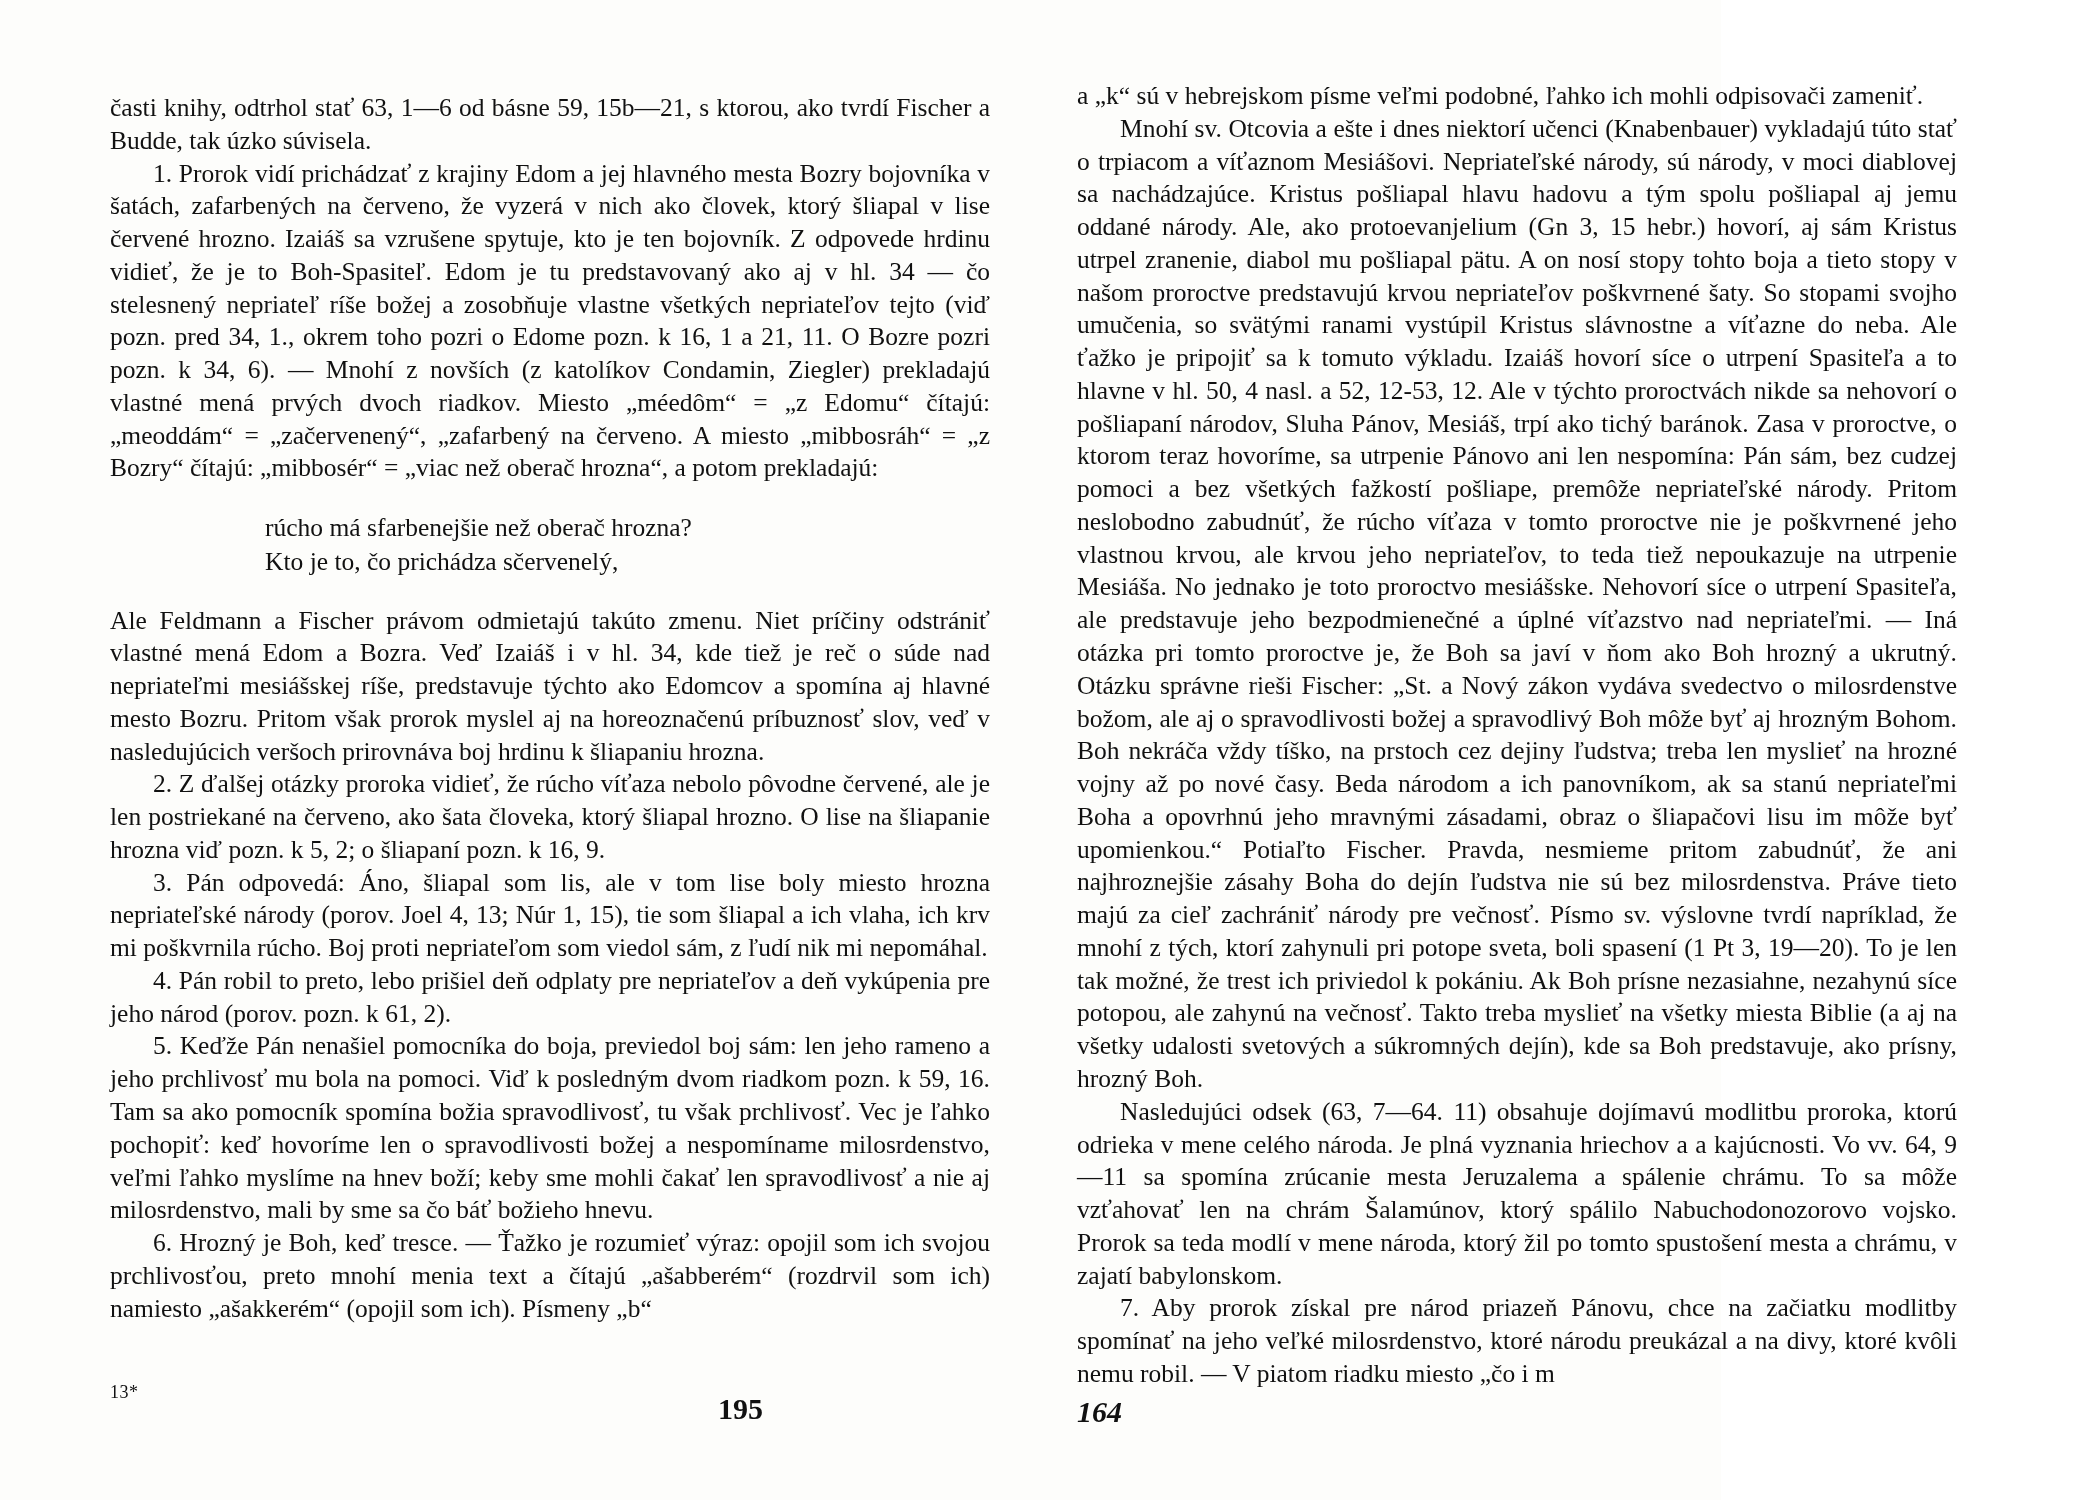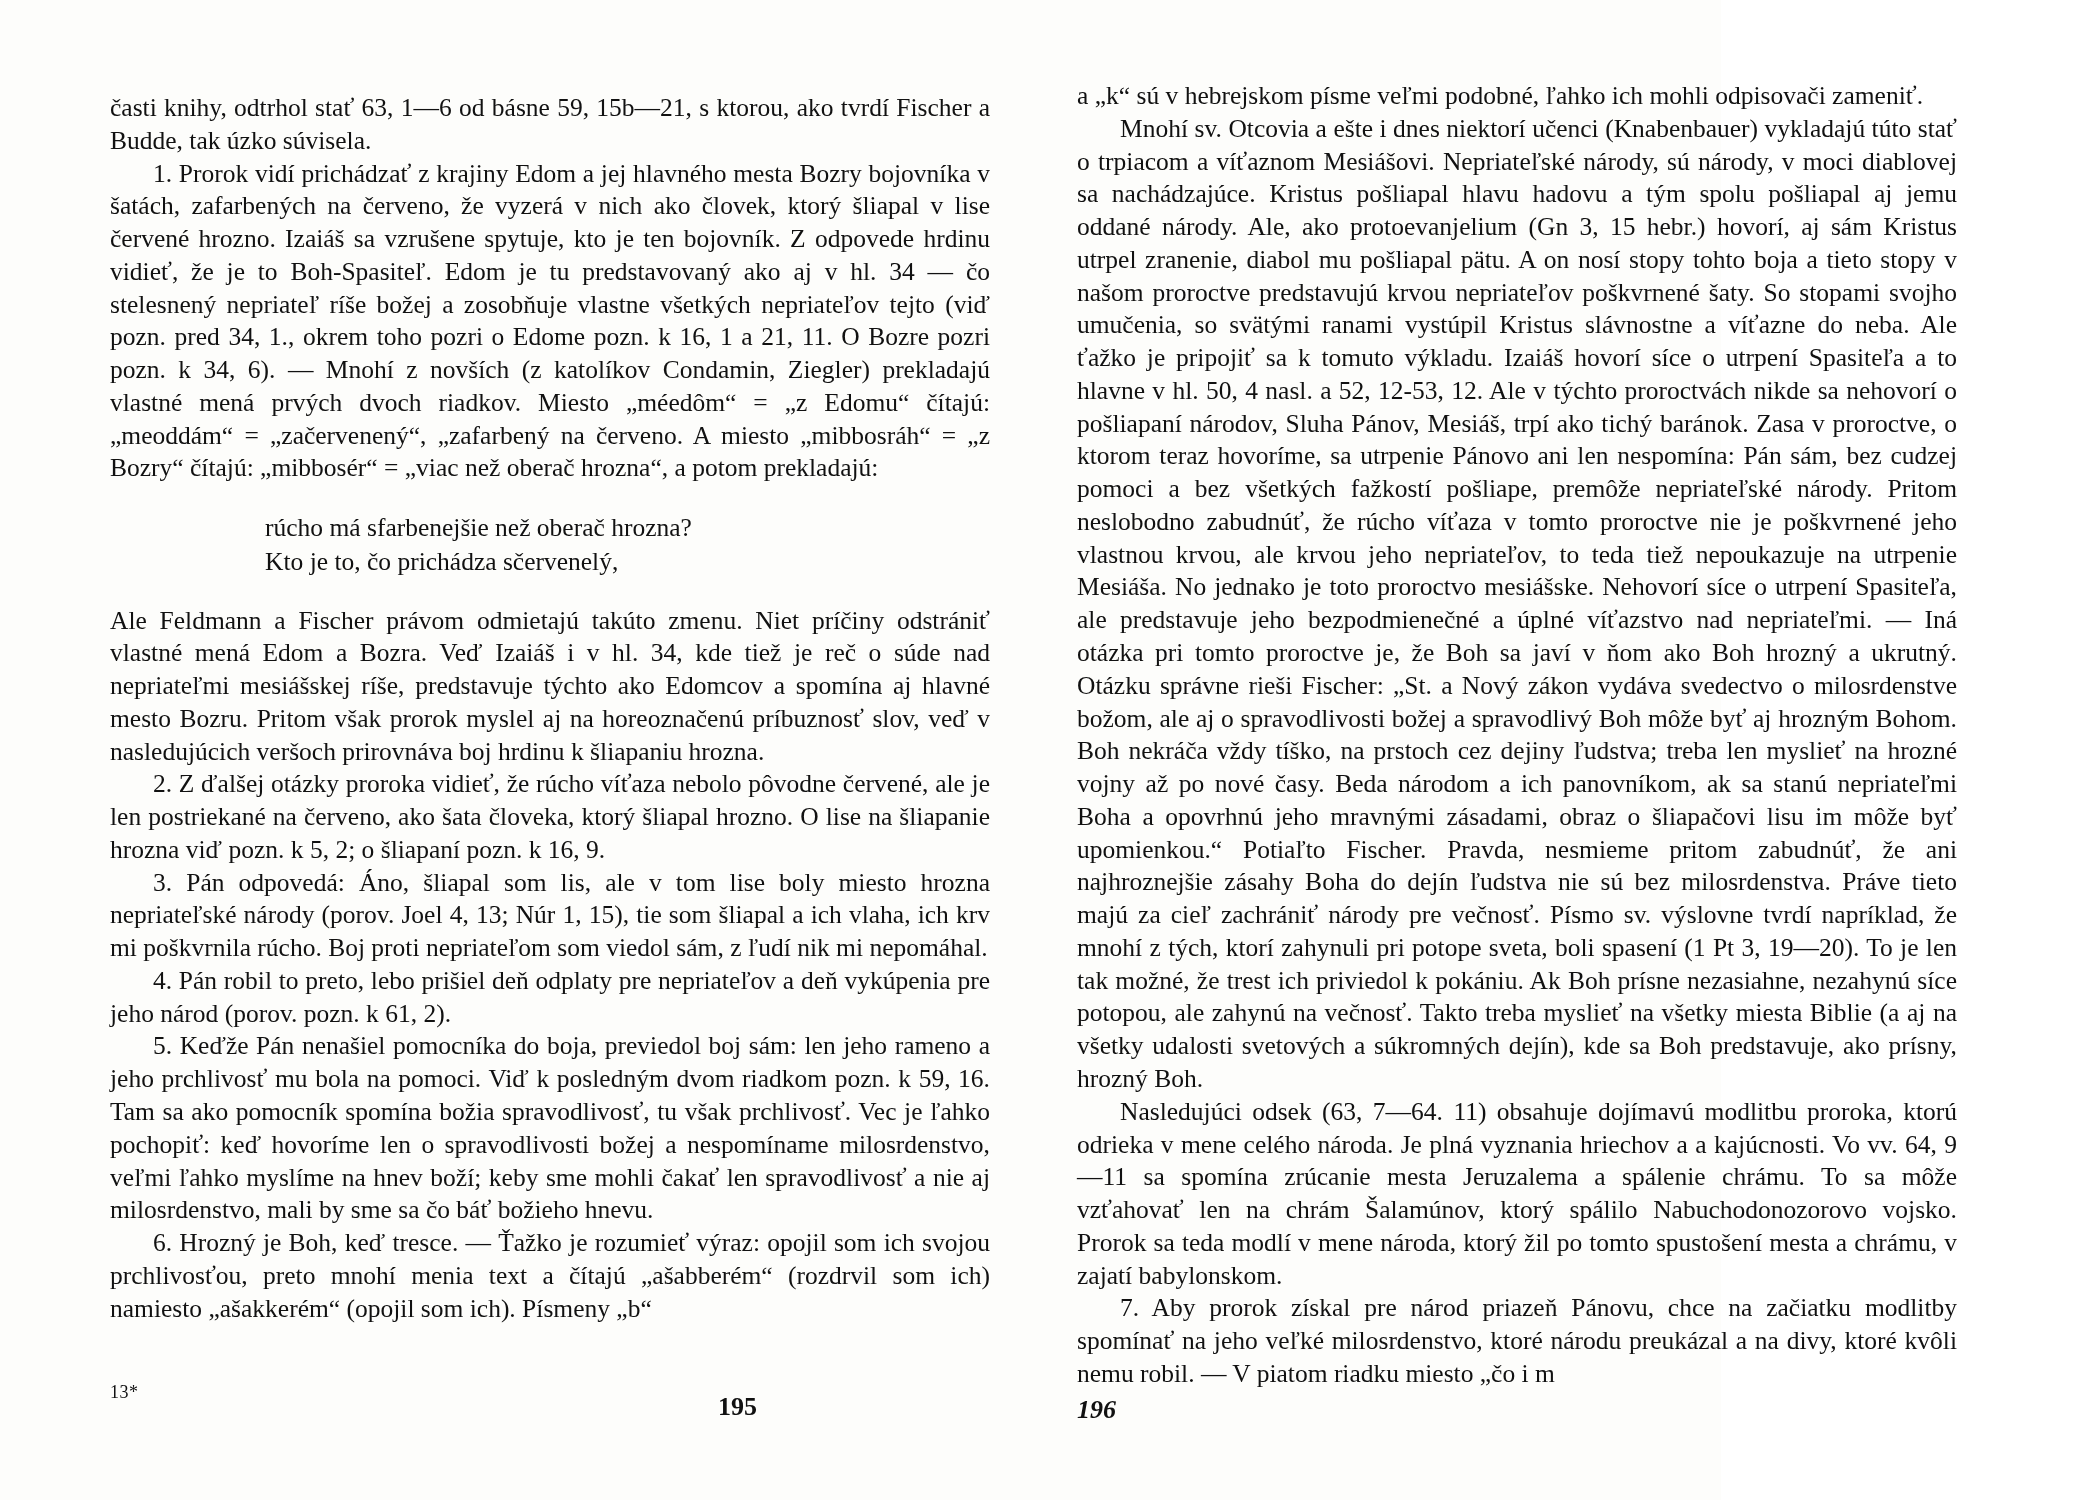--- a/index.html
+++ b/index.html
@@ -59,21 +59,21 @@
     margin: 26px 0 26px 0;
     text-indent: 0;
     padding-left: 155px;
     line-height: 1.32;
   }
   .verse div {
     white-space: nowrap;
   }
   .folio {
     position: absolute;
-    font-size: 26px;
+    font-size: 30px;
     font-weight: bold;
   }
   .folio-left {
     left: 608px;
     top: 1392px;
   }
   .folio-right {
     left: 0px;
     top: 1395px;
     font-style: italic;
@@ -112,16 +112,16 @@
     <div class="folio folio-left">195</div>
   </div>
 
   <div class="page page-right">
     <div class="col-body">
       <p class="noindent">a „k“ sú v hebrejskom písme veľmi podobné, ľahko ich mohli odpisovači zameniť.</p>
       <p>Mnohí sv. Otcovia a ešte i dnes niektorí učenci (Knabenbauer) vykladajú túto stať o trpiacom a víťaznom Mesiášovi. Nepriateľské národy, sú národy, v moci diablovej sa nachádzajúce. Kristus pošliapal hlavu hadovu a tým spolu pošliapal aj jemu oddané národy. Ale, ako protoevanjelium (Gn 3, 15 hebr.) hovorí, aj sám Kristus utrpel zranenie, diabol mu pošliapal pätu. A on nosí stopy tohto boja a tieto stopy v našom proroctve predstavujú krvou nepriateľov poškvrnené šaty. So stopami svojho umučenia, so svätými ranami vystúpil Kristus slávnostne a víťazne do neba. Ale ťažko je pripojiť sa k tomuto výkladu. Izaiáš hovorí síce o utrpení Spasiteľa a to hlavne v hl. 50, 4 nasl. a 52, 12-53, 12. Ale v týchto proroctvách nikde sa nehovorí o pošliapaní národov, Sluha Pánov, Mesiáš, trpí ako tichý baránok. Zasa v proroctve, o ktorom teraz hovoríme, sa utrpenie Pánovo ani len nespomína: Pán sám, bez cudzej pomoci a bez všetkých fažkostí pošliape, premôže nepriateľské národy. Pritom neslobodno zabudnúť, že rúcho víťaza v tomto proroctve nie je poškvrnené jeho vlastnou krvou, ale krvou jeho nepriateľov, to teda tiež nepoukazuje na utrpenie Mesiáša. No jednako je toto proroctvo mesiášske. Nehovorí síce o utrpení Spasiteľa, ale predstavuje jeho bezpodmienečné a úplné víťazstvo nad nepriateľmi. — Iná otázka pri tomto proroctve je, že Boh sa javí v ňom ako Boh hrozný a ukrutný. Otázku správne rieši Fischer: „St. a Nový zákon vydáva svedectvo o milosrdenstve božom, ale aj o spravodlivosti božej a spravodlivý Boh môže byť aj hrozným Bohom. Boh nekráča vždy tíško, na prstoch cez dejiny ľudstva; treba len myslieť na hrozné vojny až po nové časy. Beda národom a ich panovníkom, ak sa stanú nepriateľmi Boha a opovrhnú jeho mravnými zásadami, obraz o šliapačovi lisu im môže byť upomienkou.“ Potiaľto Fischer. Pravda, nesmieme pritom zabudnúť, že ani najhroznejšie zásahy Boha do dejín ľudstva nie sú bez milosrdenstva. Práve tieto majú za cieľ zachrániť národy pre večnosť. Písmo sv. výslovne tvrdí napríklad, že mnohí z tých, ktorí zahynuli pri potope sveta, boli spasení (1 Pt 3, 19—20). To je len tak možné, že trest ich priviedol k pokániu. Ak Boh prísne nezasiahne, nezahynú síce potopou, ale zahynú na večnosť. Takto treba myslieť na všetky miesta Biblie (a aj na všetky udalosti svetových a súkromných dejín), kde sa Boh predstavuje, ako prísny, hrozný Boh.</p>
       <p>Nasledujúci odsek (63, 7—64. 11) obsahuje dojímavú modlitbu proroka, ktorú odrieka v mene celého národa. Je plná vyznania hriechov a a kajúcnosti. Vo vv. 64, 9—11 sa spomína zrúcanie mesta Jeruzalema a spálenie chrámu. To sa môže vzťahovať len na chrám Šalamúnov, ktorý spálilo Nabuchodonozorovo vojsko. Prorok sa teda modlí v mene národa, ktorý žil po tomto spustošení mesta a chrámu, v zajatí babylonskom.</p>
       <p>7. Aby prorok získal pre národ priazeň Pánovu, chce na začiatku modlitby spomínať na jeho veľké milosrdenstvo, ktoré národu preukázal a na divy, ktoré kvôli nemu robil. — V piatom riadku miesto „čo i m</p>
     </div>
-    <div class="folio folio-right">196</div>
+    <div class="folio folio-right">164</div>
   </div>
 
 </div>
 
 </body></html>

